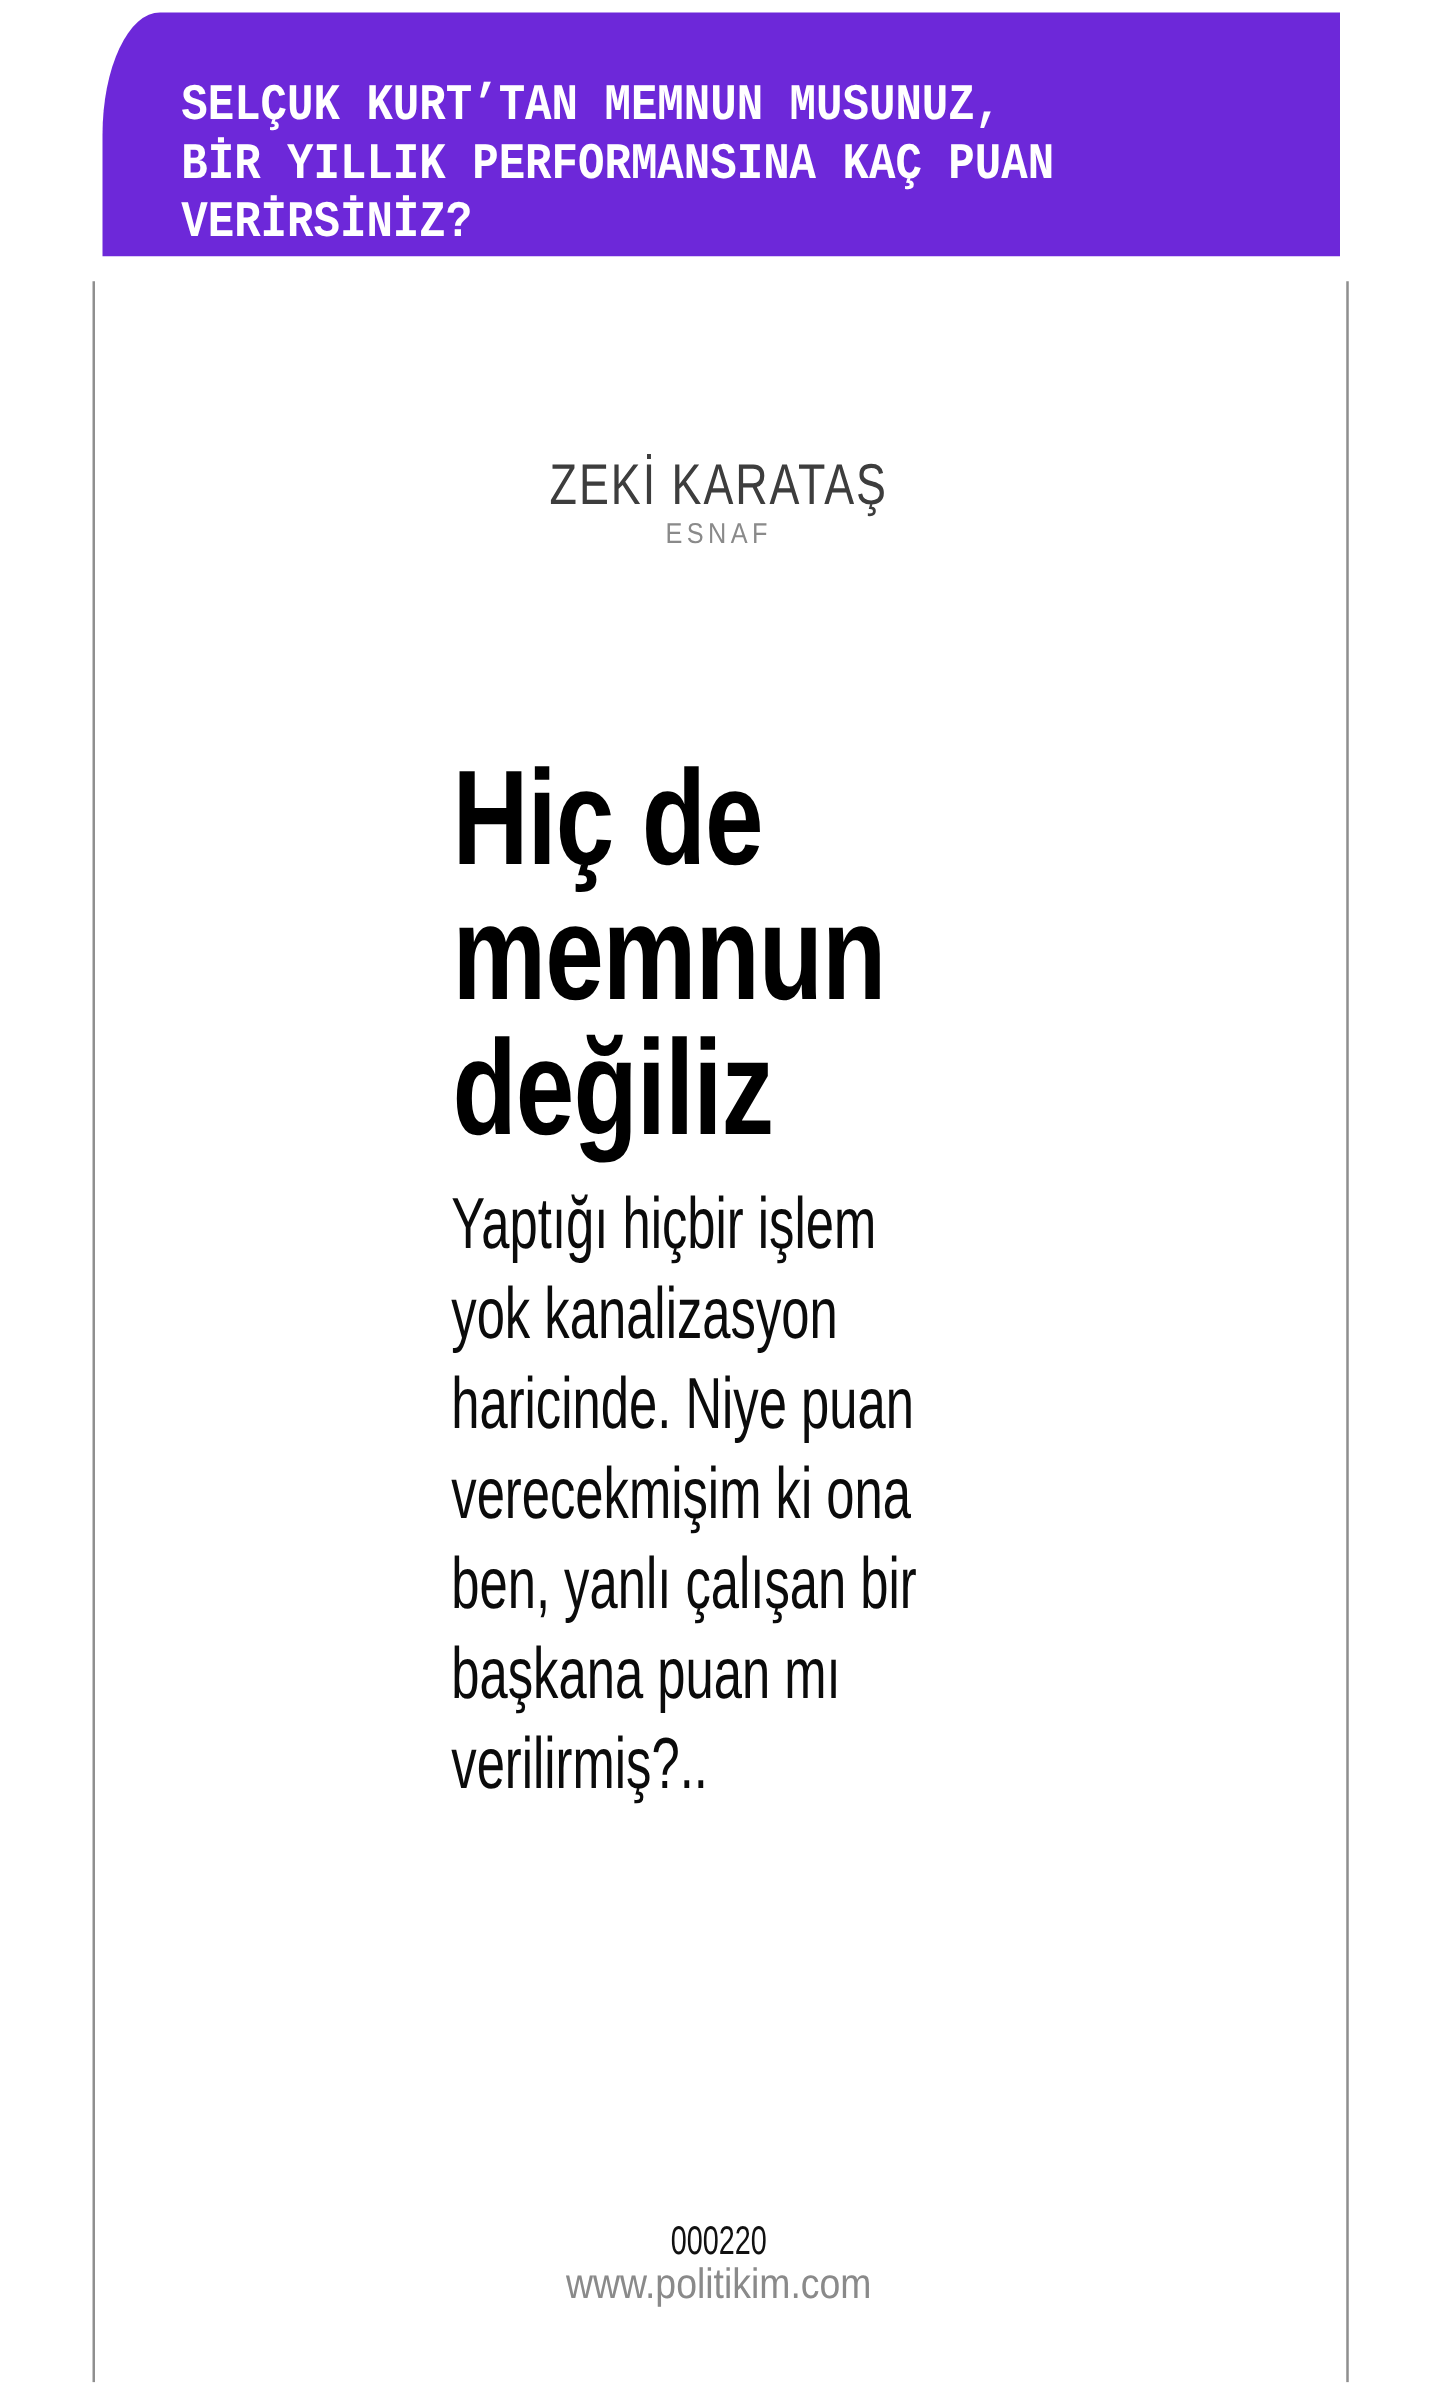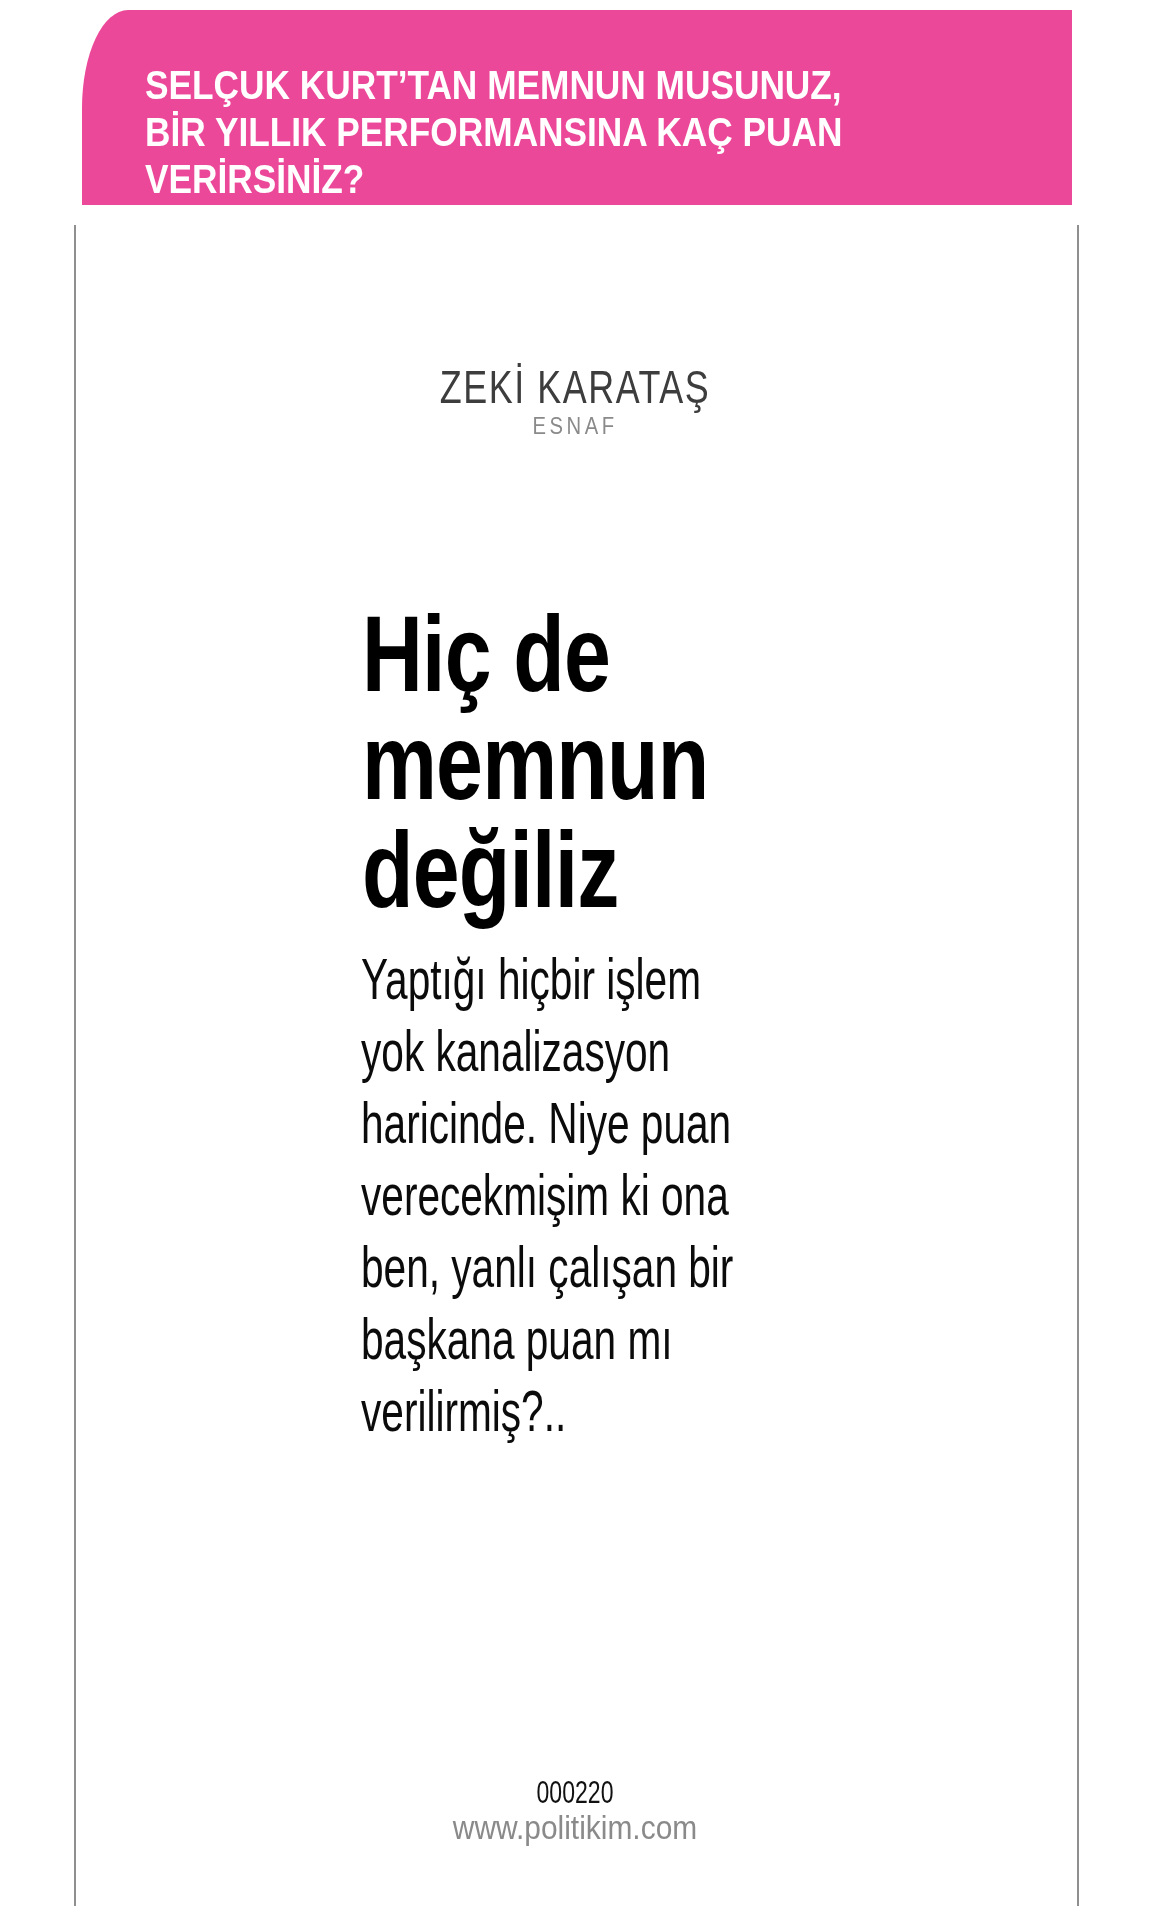--- a/index.html
+++ b/index.html
@@ -16,22 +16,23 @@
     font-family: "Liberation Sans", sans-serif;
   }
 
   
   .banner {
     position: absolute;
     left: 82px;
     top: 10px;
     width: 990px;
     height: 195px;
-    background: #ec4899;
+    background: #6d28d9;
     border-top-left-radius: 46px 98px;
+    font-family: Liberation Mono, monospace;
   }
   .banner-text {
     position: absolute;
     left: 63px;
     top: 52px;
     font-size: 41px;
     line-height: 47px;
     font-weight: bold;
     color: #ffffff;
     white-space: pre-line;

